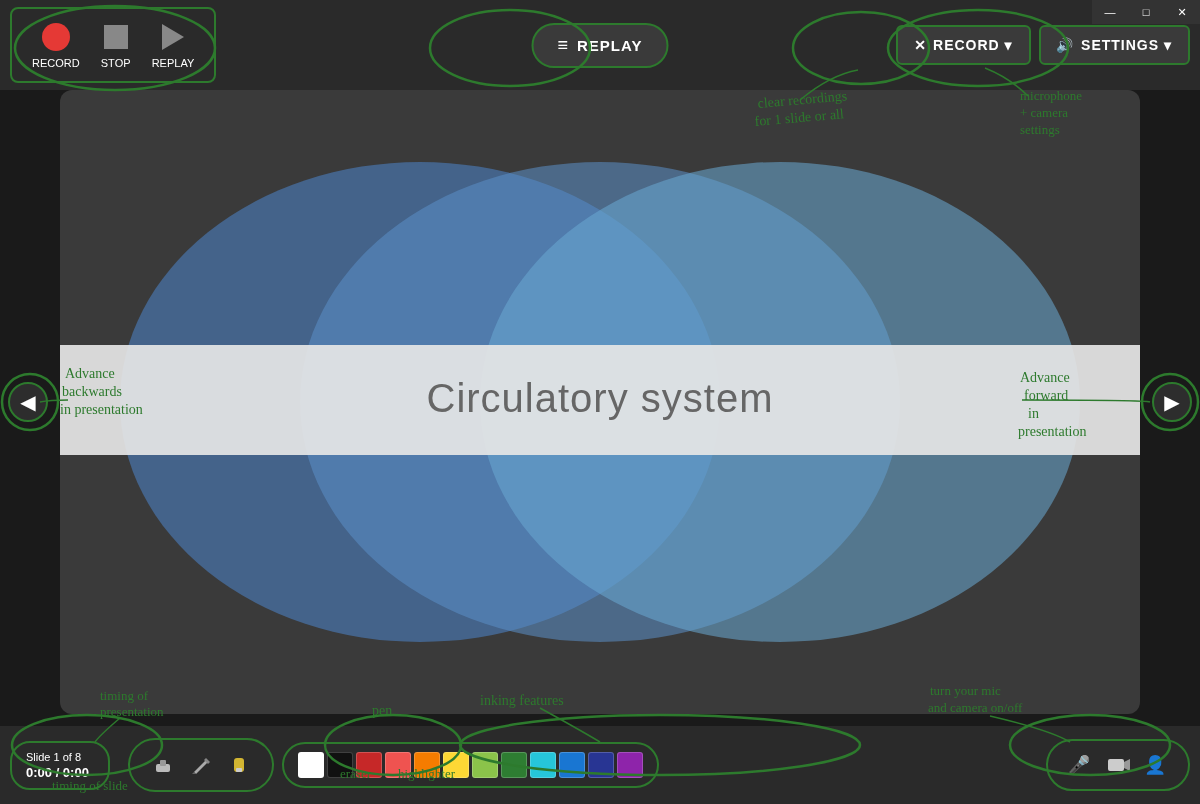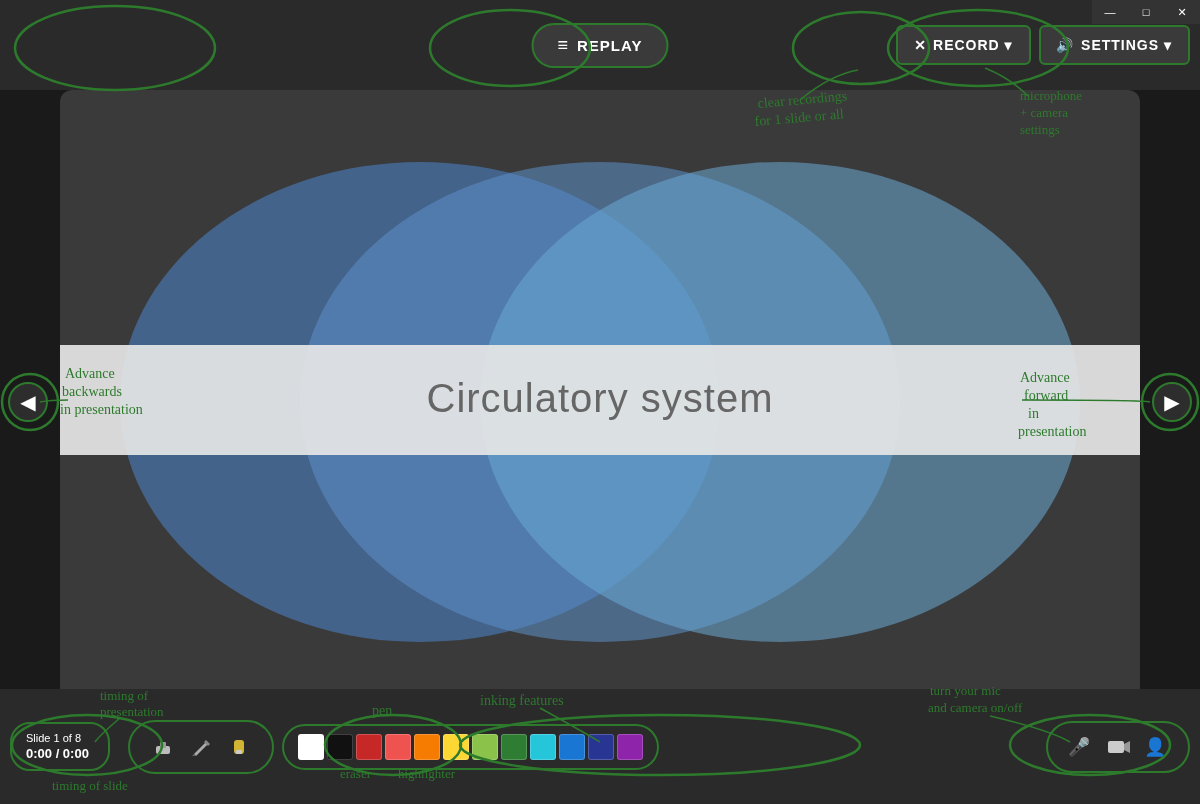--- a/index.html
+++ b/index.html
@@ -149,21 +149,21 @@
       color: white;
       font-size: 20px;
     }
     .nav-arrow-left { left: 8px; }
     .nav-arrow-right { right: 8px; }
 
     
     .bottom-bar {
       position: absolute;
       bottom: 0; left: 0; right: 0;
-      height: 115px;
+      height: 78px;
       background: #2a2a2a;
       display: flex;
       align-items: center;
       padding: 0 10px;
       gap: 8px;
       z-index: 10;
     }
 
     
     .slide-info {
@@ -273,20 +273,40 @@
 <body>
 
 <div class="win-chrome">
   <div class="win-btn">—</div>
   <div class="win-btn">□</div>
   <div class="win-btn close">✕</div>
 </div>
 
 <div class="top-bar">
 
+  <div class="record-controls">
+    <button class="ctrl-btn">
+      <div class="ctrl-icon">
+        <div class="record-circle"></div>
+      </div>
+      <span>RECORD</span>
+    </button>
+    <button class="ctrl-btn">
+      <div class="ctrl-icon">
+        <div class="stop-square"></div>
+      </div>
+      <span>STOP</span>
+    </button>
+    <button class="ctrl-btn">
+      <div class="ctrl-icon">
+        <div class="play-triangle"></div>
+      </div>
+      <span>REPLAY</span>
+    </button>
+  </div>
 
   <button class="notes-btn">
     <span class="notes-icon">≡</span>
     <span>REPLAY</span>
   </button>
 
   <div class="right-controls">
     <button class="clear-btn">
       <span>✕</span>
       <span>RECORD ▾</span>

